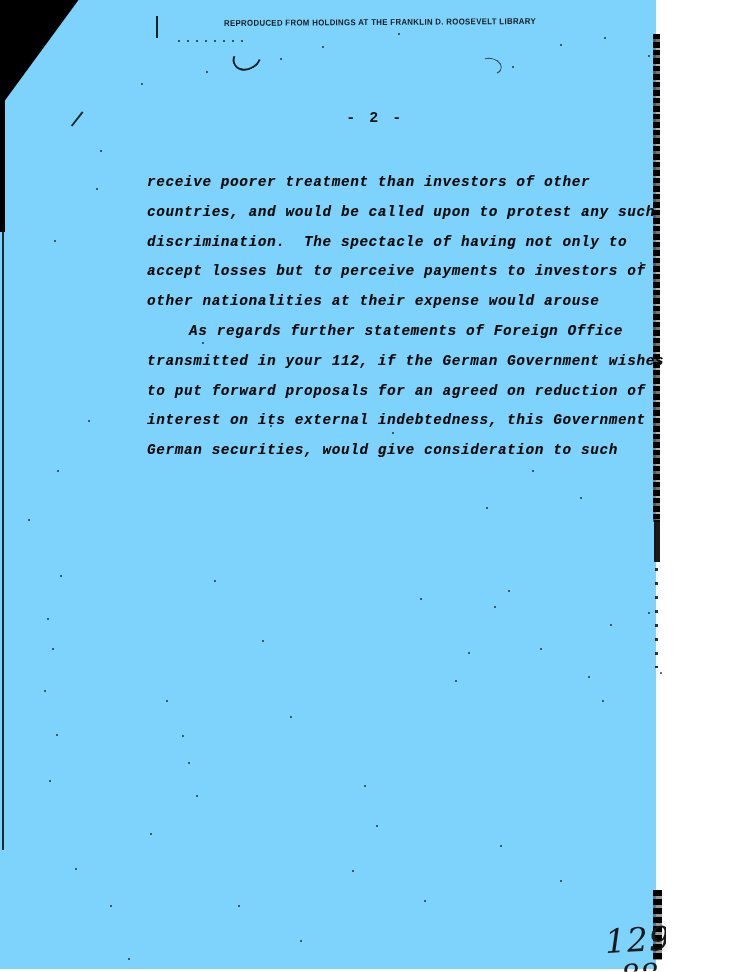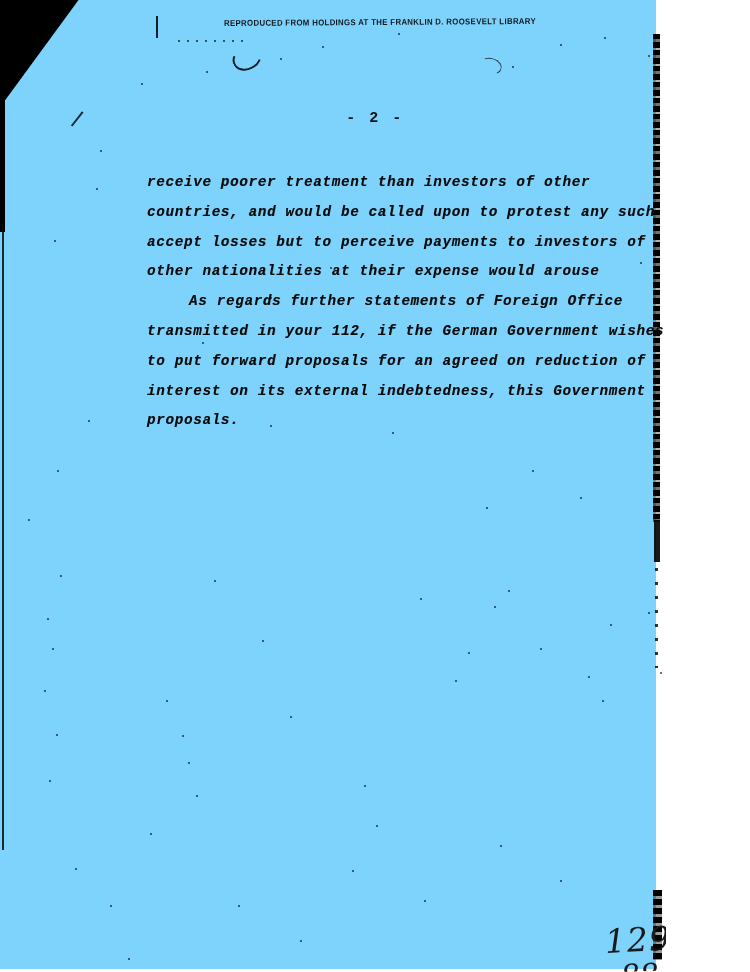--- a/index.html
+++ b/index.html
@@ -320,27 +320,28 @@
   <div class="mark-curve2"></div>
   <div class="mark-slash"></div>
 
   <div class="stamp">REPRODUCED FROM HOLDINGS AT THE FRANKLIN D. ROOSEVELT LIBRARY</div>
 
   <div class="page-number">- 2 -</div>
 
   <div class="body-text" id="body-text">
       <div class="line">receive poorer treatment than investors of other</div>
       <div class="line">countries, and would be called upon to protest any such</div>
+      <div class="line">discrimination.  The spectacle of having not only to</div>
       <div class="line">accept losses but to perceive payments to investors of</div>
       <div class="line">other nationalities at their expense would arouse</div>
       <div class="line indent">As regards further statements of Foreign Office</div>
       <div class="line">transmitted in your 112, if the German Government wishes</div>
       <div class="line">to put forward proposals for an agreed on reduction of</div>
       <div class="line">interest on its external indebtedness, this Government</div>
-      <div class="line">proposals.</div>
+      <div class="line">German securities, would give consideration to such</div>
     </div>
 
   <div class="handwritten">1299</div>
   <div class="handwritten-lower">88</div>
 
   <div id="speckle-layer">
       <div class="speck" style="left: 141px; top: 83px;"></div>
       <div class="speck" style="left: 206px; top: 71px;"></div>
       <div class="speck" style="left: 280px; top: 58px;"></div>
       <div class="speck" style="left: 322px; top: 46px;"></div>

